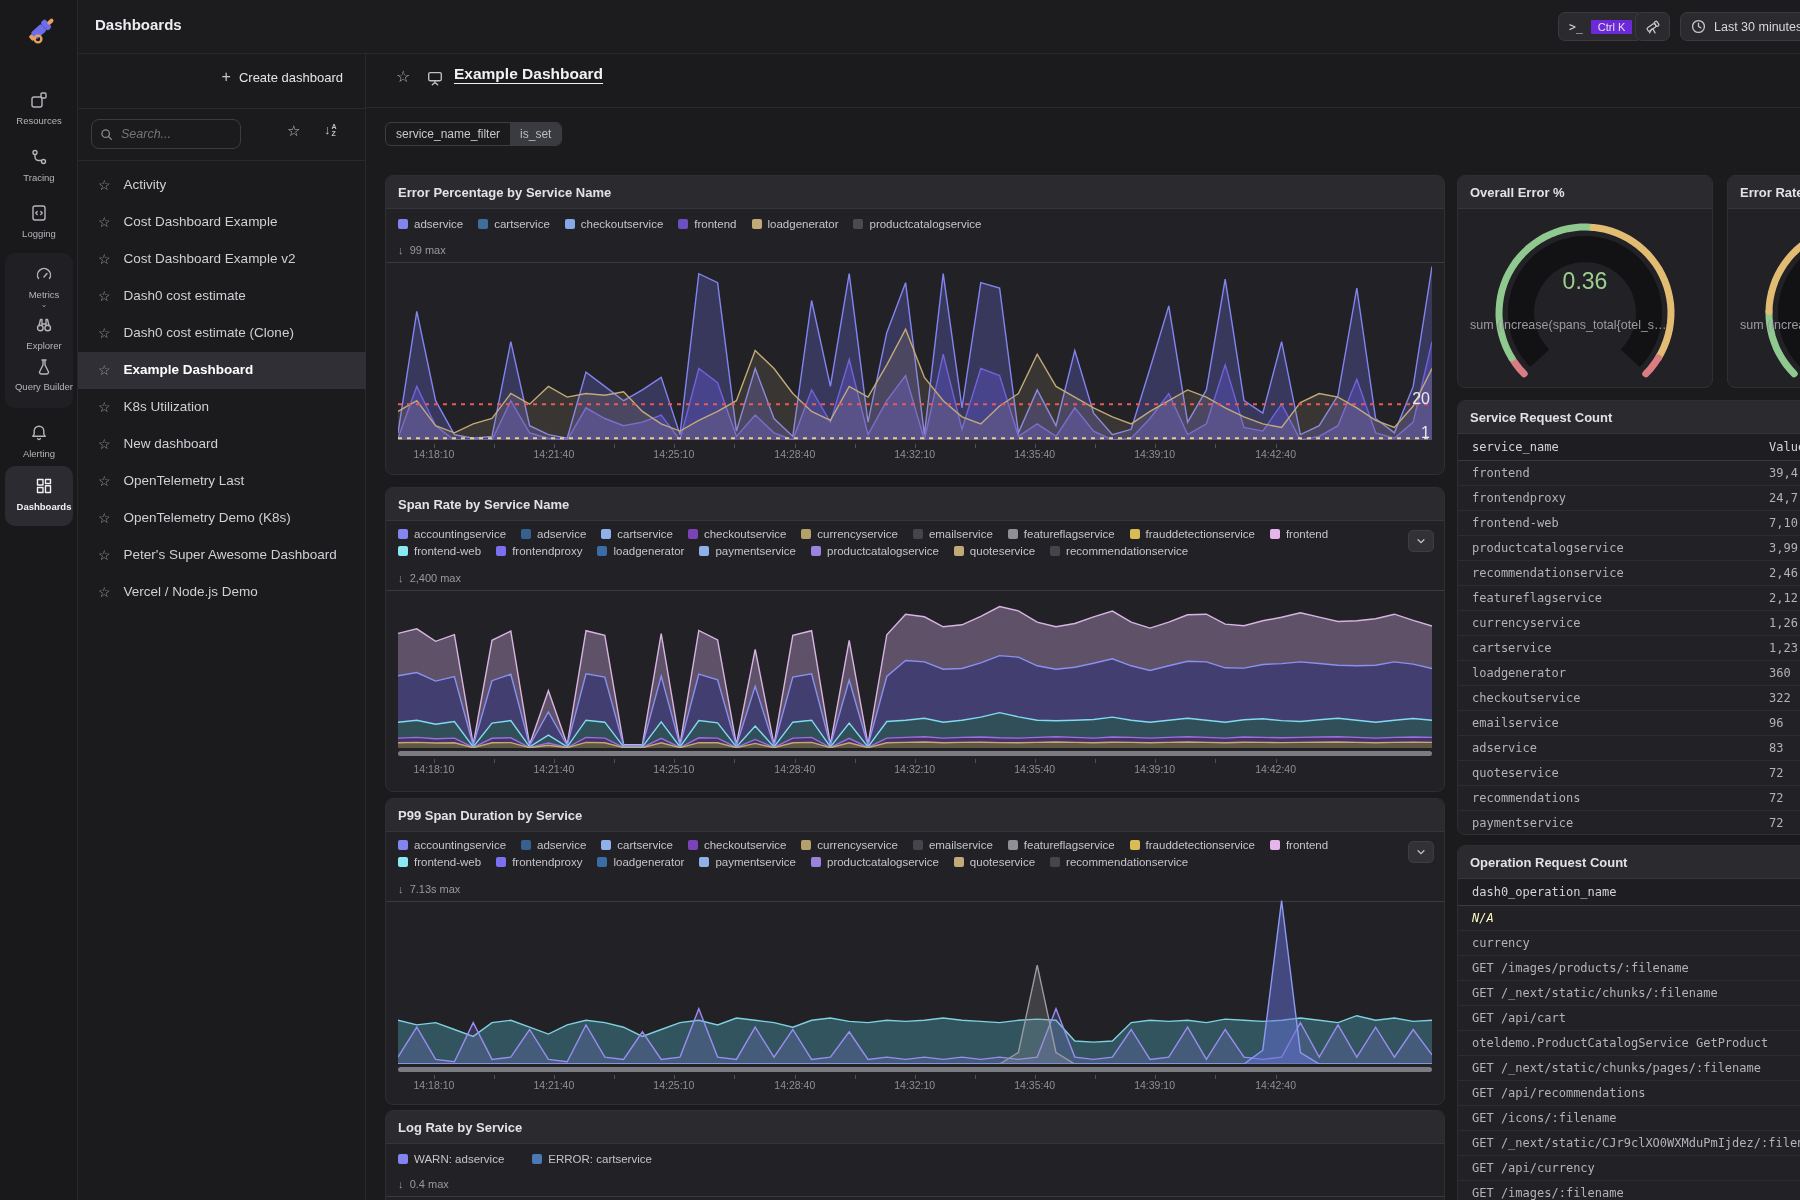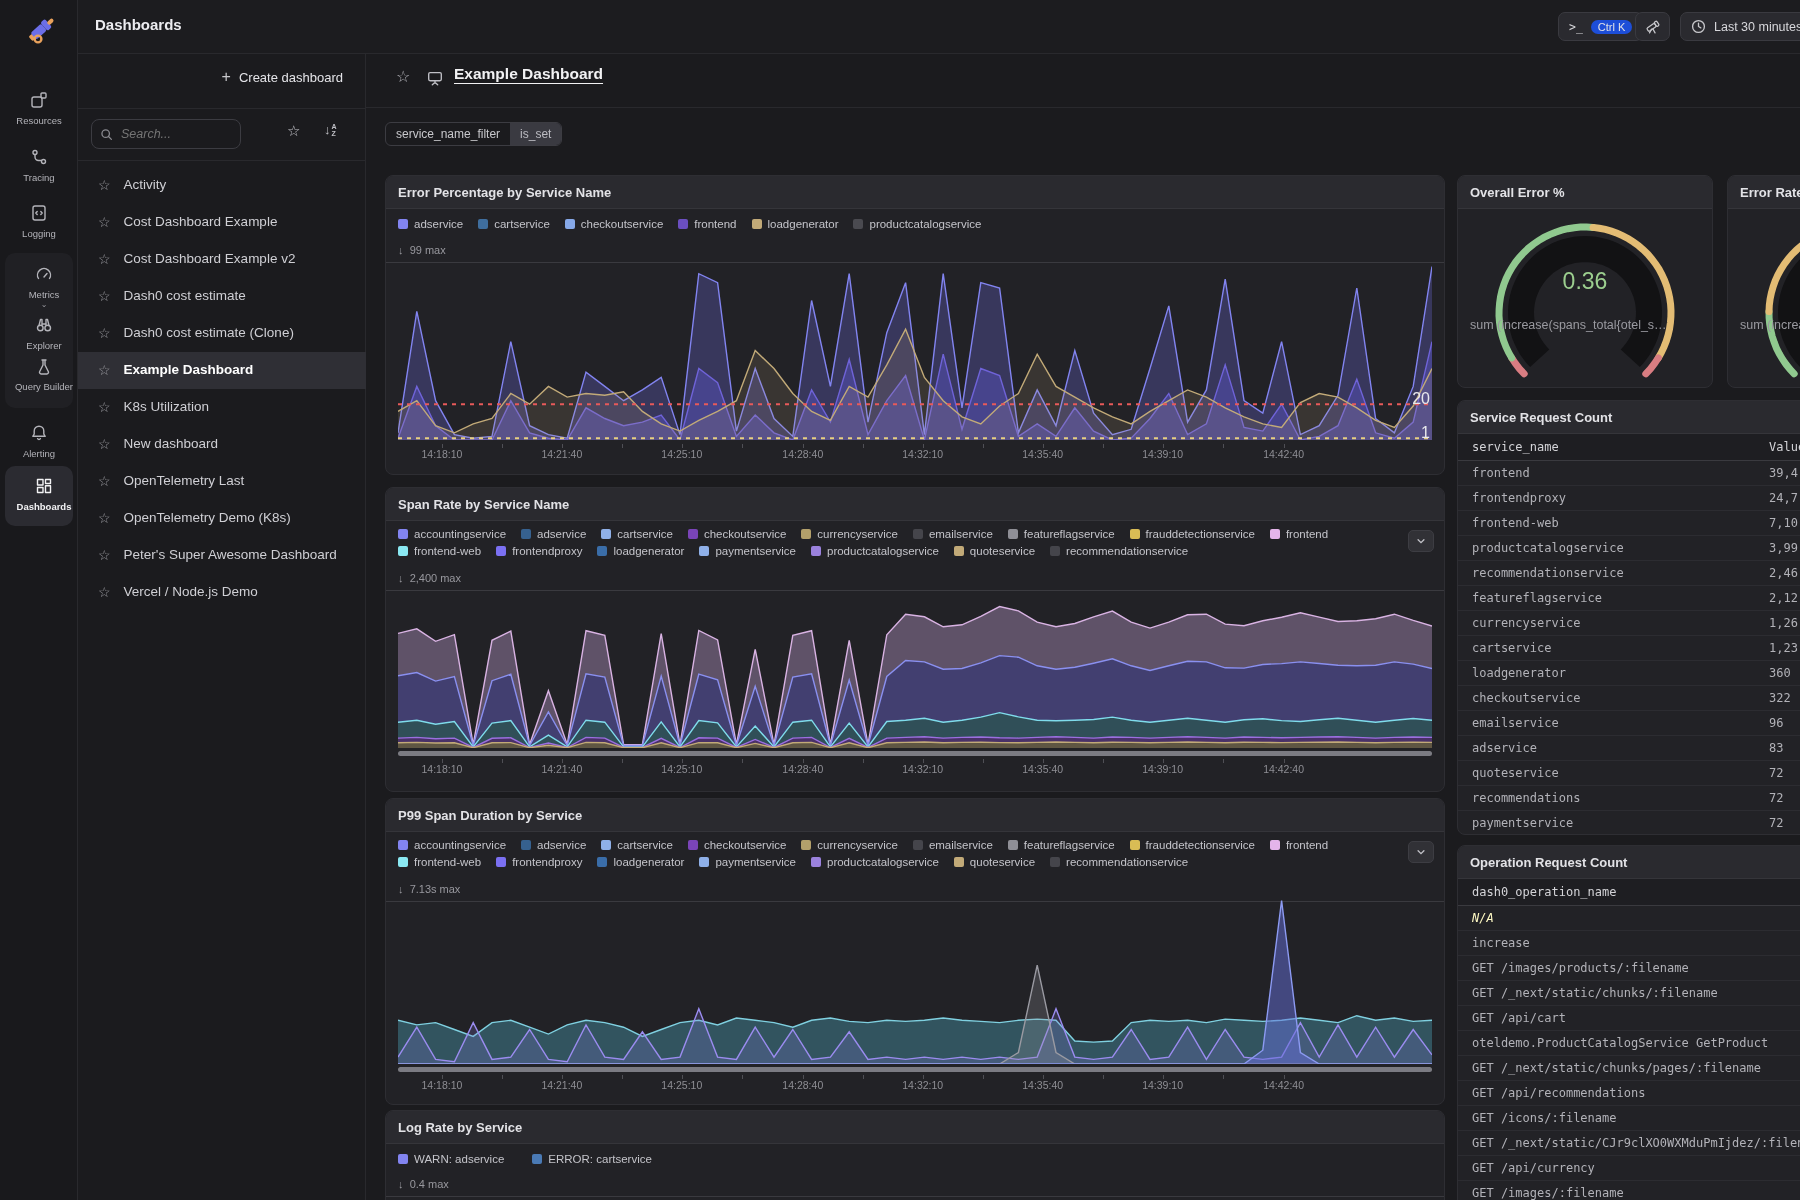--- a/index.html
+++ b/index.html
@@ -15,21 +15,21 @@
   .rail-group{position:absolute;left:5px;width:68px;background:#202024;border-radius:10px;}
   .rail-active{position:absolute;left:5px;width:68px;background:#2b2b31;border-radius:10px;}
   .rail-active .rail-item{color:#f2f2f4;font-weight:bold;}
   .rail-active svg{stroke:#f2f2f4;}
   .chev{font-size:8px;line-height:4px;color:#9a9aa0;}
   
   #topbar{left:78px;top:0;width:1722px;height:54px;background:#1c1c1f;border-bottom:1px solid #29292d;}
   #tb-title{position:absolute;left:17px;top:16px;font-size:15px;font-weight:bold;color:#ececf0;}
   .tb-btn{position:absolute;top:12px;height:29px;background:#2a2a2f;border:1px solid #3a3a40;border-radius:7px;
           display:flex;align-items:center;gap:8px;padding:0 10px;font-size:12.5px;color:#d8d8dc;cursor:pointer;}
-  .kbd{background:#1d4ed8;border-radius:7px;padding:1px 7px;font-size:11px;color:#e2e2e6;}
+  .kbd{background:#6d28d9;border-radius:1px;padding:1px 7px;font-size:11px;color:#e2e2e6;}
   .mono{font-family:"DejaVu Sans Mono",monospace;}
   
   #listpanel{left:78px;top:54px;width:288px;height:1146px;background:#1b1b1e;border-right:1px solid #29292d;}
   #create-btn{position:absolute;right:22px;top:14px;display:flex;gap:8px;align-items:center;
               font-size:13px;color:#e4e4e8;cursor:pointer;}
   .hdiv{position:absolute;left:0;width:100%;height:1px;background:#29292d;}
   #search-box{position:absolute;left:13px;top:65px;width:150px;height:30px;border:1px solid #3c3c42;border-radius:8px;
               display:flex;align-items:center;padding:0 8px;gap:6px;}
   #search-box input{background:transparent;border:none;outline:none;color:#c8c8cc;font-size:12.5px;
                     font-style:italic;width:100%;font-family:"Liberation Sans",sans-serif;}
@@ -54,21 +54,21 @@
   .panel{position:absolute;background:#222226;border:1px solid #2e2e33;border-radius:8px;overflow:hidden;}
   .panel-h{height:33px;background:#2a2a2f;border-bottom:1px solid #35353a;display:flex;align-items:center;
            padding:0 12px;font-size:13px;font-weight:bold;color:#e2e2e6;}
   .legend{position:absolute;left:12px;display:flex;flex-wrap:wrap;column-gap:15px;row-gap:5px;align-items:center;}
   .leg{display:inline-flex;align-items:center;gap:6px;font-size:11.5px;color:#c4c4ca;cursor:pointer;}
   .sw{width:10px;height:10px;border-radius:2px;display:inline-block;}
   .maxrow{position:absolute;left:0;width:100%;padding:0 12px 6px 12px;font-size:11px;color:#98989e;
           border-bottom:1px solid #3a3a3f;}
   .plot{position:absolute;left:12px;right:12px;}
   .plot svg{position:absolute;left:0;top:0;}
-  .axis{position:absolute;left:28px;right:12px;height:16px;}
+  .axis{position:absolute;left:20px;right:12px;height:16px;}
   .axis .tick{position:absolute;top:0;width:1px;height:4px;background:#4f4f55;}
   .axis .albl{position:absolute;top:4px;transform:translateX(-50%);font-size:10.5px;color:#8e8e94;white-space:nowrap;}
   .scrollbar{position:absolute;left:12px;right:12px;height:5px;border-radius:3px;background:#9a9aa2;opacity:.75;cursor:pointer;}
   .thr-lbl{position:absolute;right:2px;font-size:16px;color:#e8e8ec;}
   .legend-expand{position:absolute;right:10px;top:42px;width:26px;height:22px;background:#313136;border:1px solid #3d3d43;
                  border-radius:5px;display:flex;align-items:center;justify-content:center;cursor:pointer;}
   
   .gval{position:absolute;left:0;width:100%;text-align:center;font-size:23px;color:#9ccf8f;}
   .gcap{position:absolute;left:12px;right:10px;font-size:12.5px;color:#9a9aa0;white-space:nowrap;overflow:hidden;}
   
@@ -722,21 +722,21 @@
     <div class="panel tbl" style="left:1091px;top:791px;width:600px;height:370px;">
       <div class="panel-h" style="font-family:'Liberation Sans',sans-serif;">Operation Request Count</div>
       <div class="tcolhead" style="top:33px;">
         <span class="c1">dash0_operation_name</span>
       </div>
       <div class="abs" id="op-rows" style="left:0;top:60px;width:100%;">
           <div class="trow">
             <span class="tname na">N/A</span>
           </div>
           <div class="trow">
-            <span class="tname">increase</span>
+            <span class="tname">currency</span>
           </div>
           <div class="trow">
             <span class="tname">GET /images/products/:filename</span>
           </div>
           <div class="trow">
             <span class="tname">GET /_next/static/chunks/:filename</span>
           </div>
           <div class="trow">
             <span class="tname">GET /api/cart</span>
           </div>

